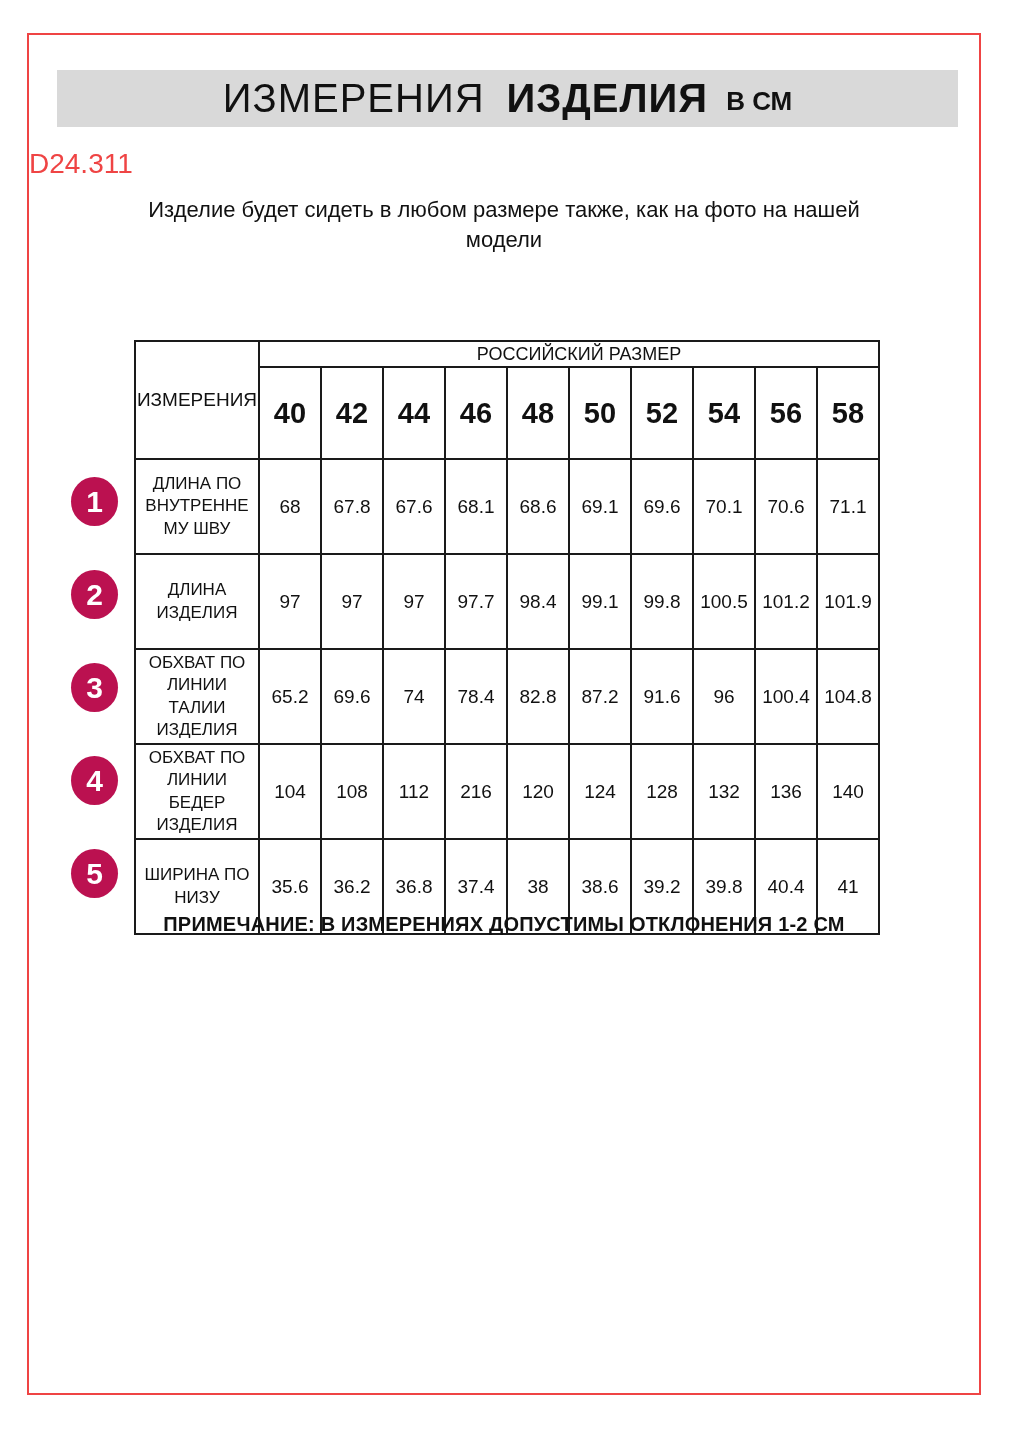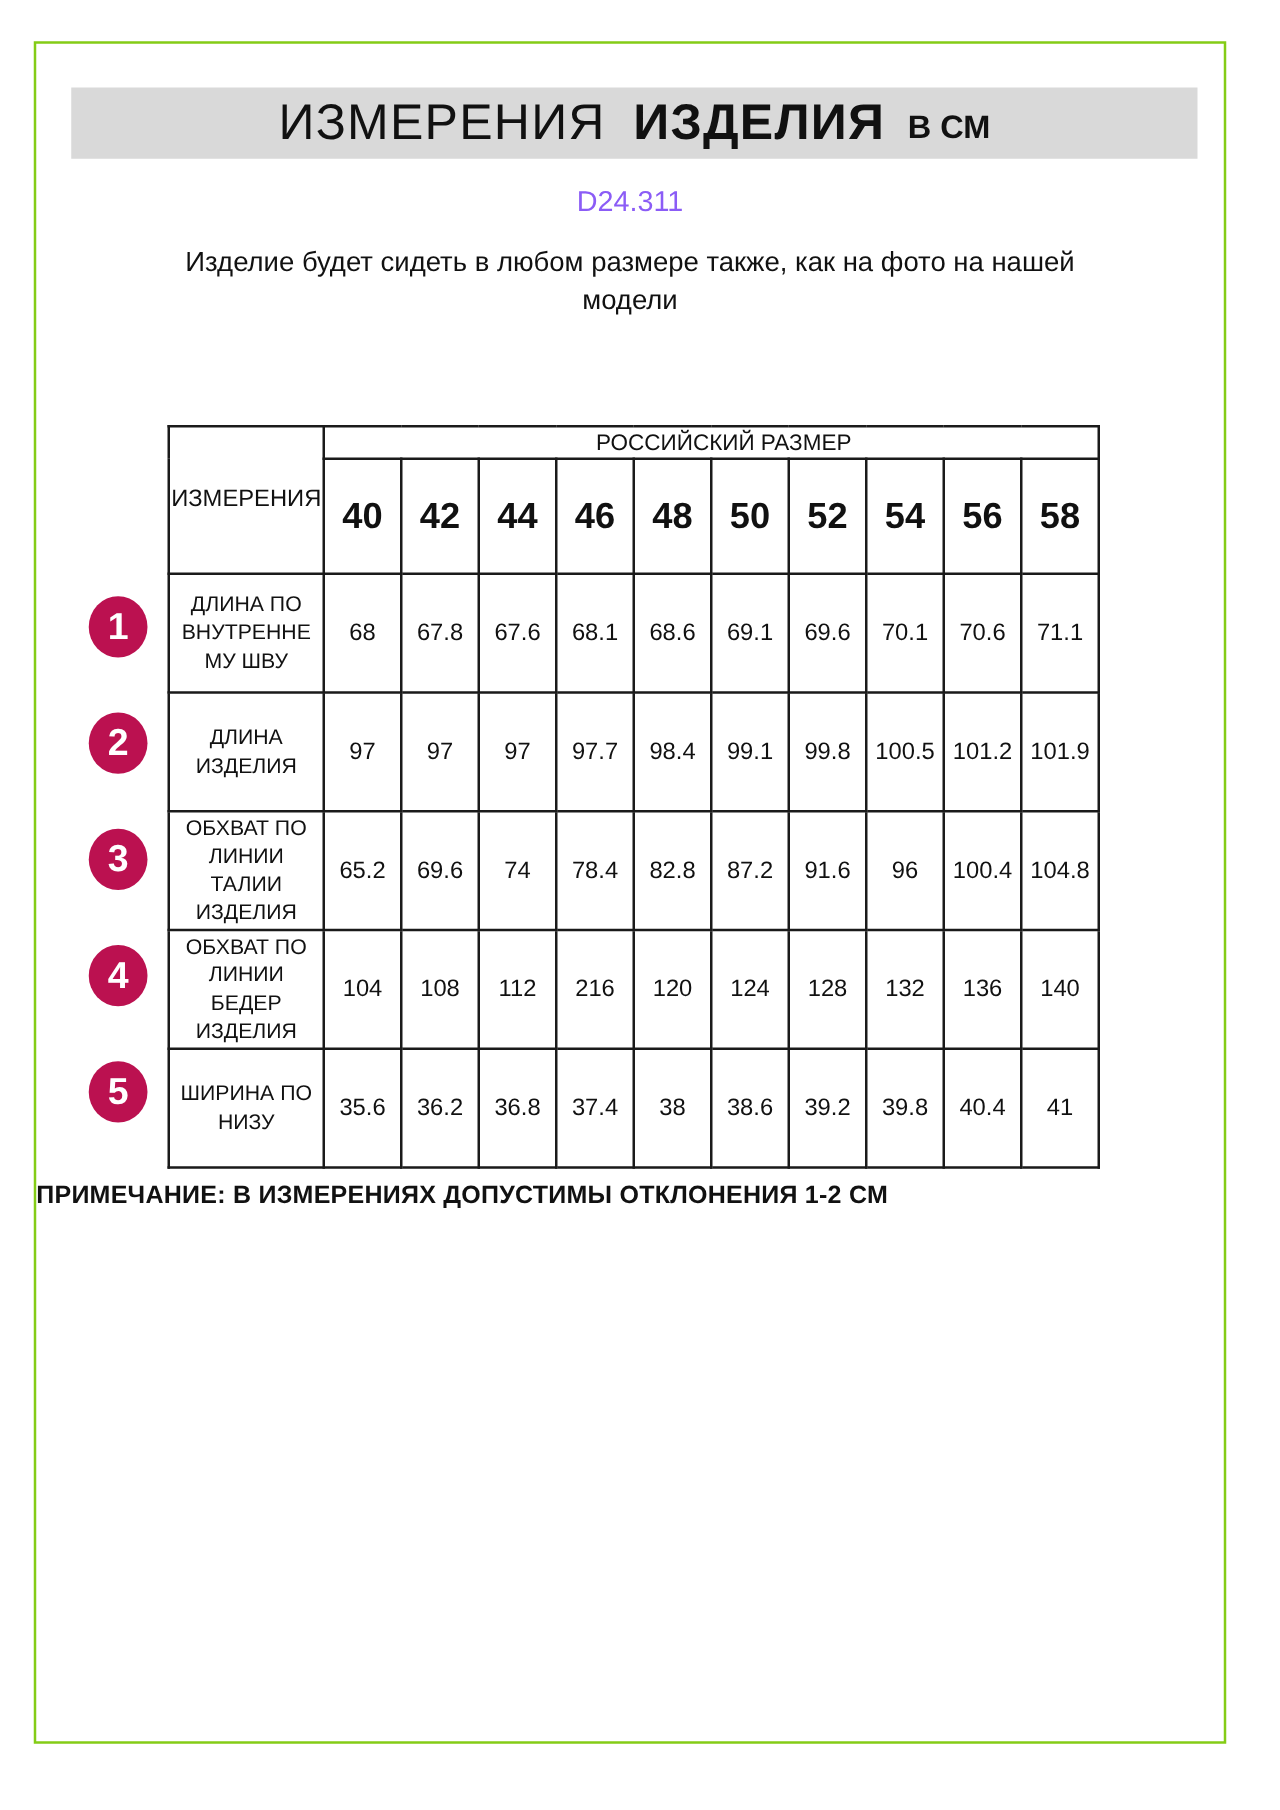--- a/index.html
+++ b/index.html
@@ -15,21 +15,21 @@
     height: 1448px;
     background: #ffffff;
     overflow: hidden;
   }
   .frame {
     position: absolute;
     left: 27px;
     top: 33px;
     width: 950px;
     height: 1358px;
-    border: 2px solid #84cc16;
+    border: 2px solid #ef4444;
     background: #ffffff;
   }
   
   .header-bar {
     position: absolute;
     left: 28px;
     top: 35px;
     width: 901px;
     height: 57px;
     background: #d9d9d9;
@@ -57,23 +57,23 @@
     color: #111;
     margin-left: 18px;
     position: relative;
     top: 3px;
   }
   .model-code {
     position: absolute;
     left: 0;
     top: 113px;
     width: 100%;
-    text-align: center;
-    font-size: 23px;
-    color: #8b5cf6;
+    text-align: left;
+    font-size: 28px;
+    color: #ef4444;
   }
   .subtitle {
     position: absolute;
     left: 50%;
     transform: translateX(-50%);
     top: 160px;
     width: 745px;
     text-align: center;
     font-size: 22px;
     line-height: 1.35;
@@ -134,22 +134,23 @@
     font-weight: bold;
   }
   .b1 { top: 442px; }
   .b2 { top: 535px; }
   .b3 { top: 628px; }
   .b4 { top: 721px; }
   .b5 { top: 814px; }
   .note {
     position: absolute;
     left: 0;
-    top: 910px;
+    top: 878px;
     width: 100%;
+    text-align: center;
     font-size: 20px;
     font-weight: bold;
     color: #111;
     letter-spacing: 0.2px;
   }
 </style>
 </head>
 <body>
 
 <div class="page">

